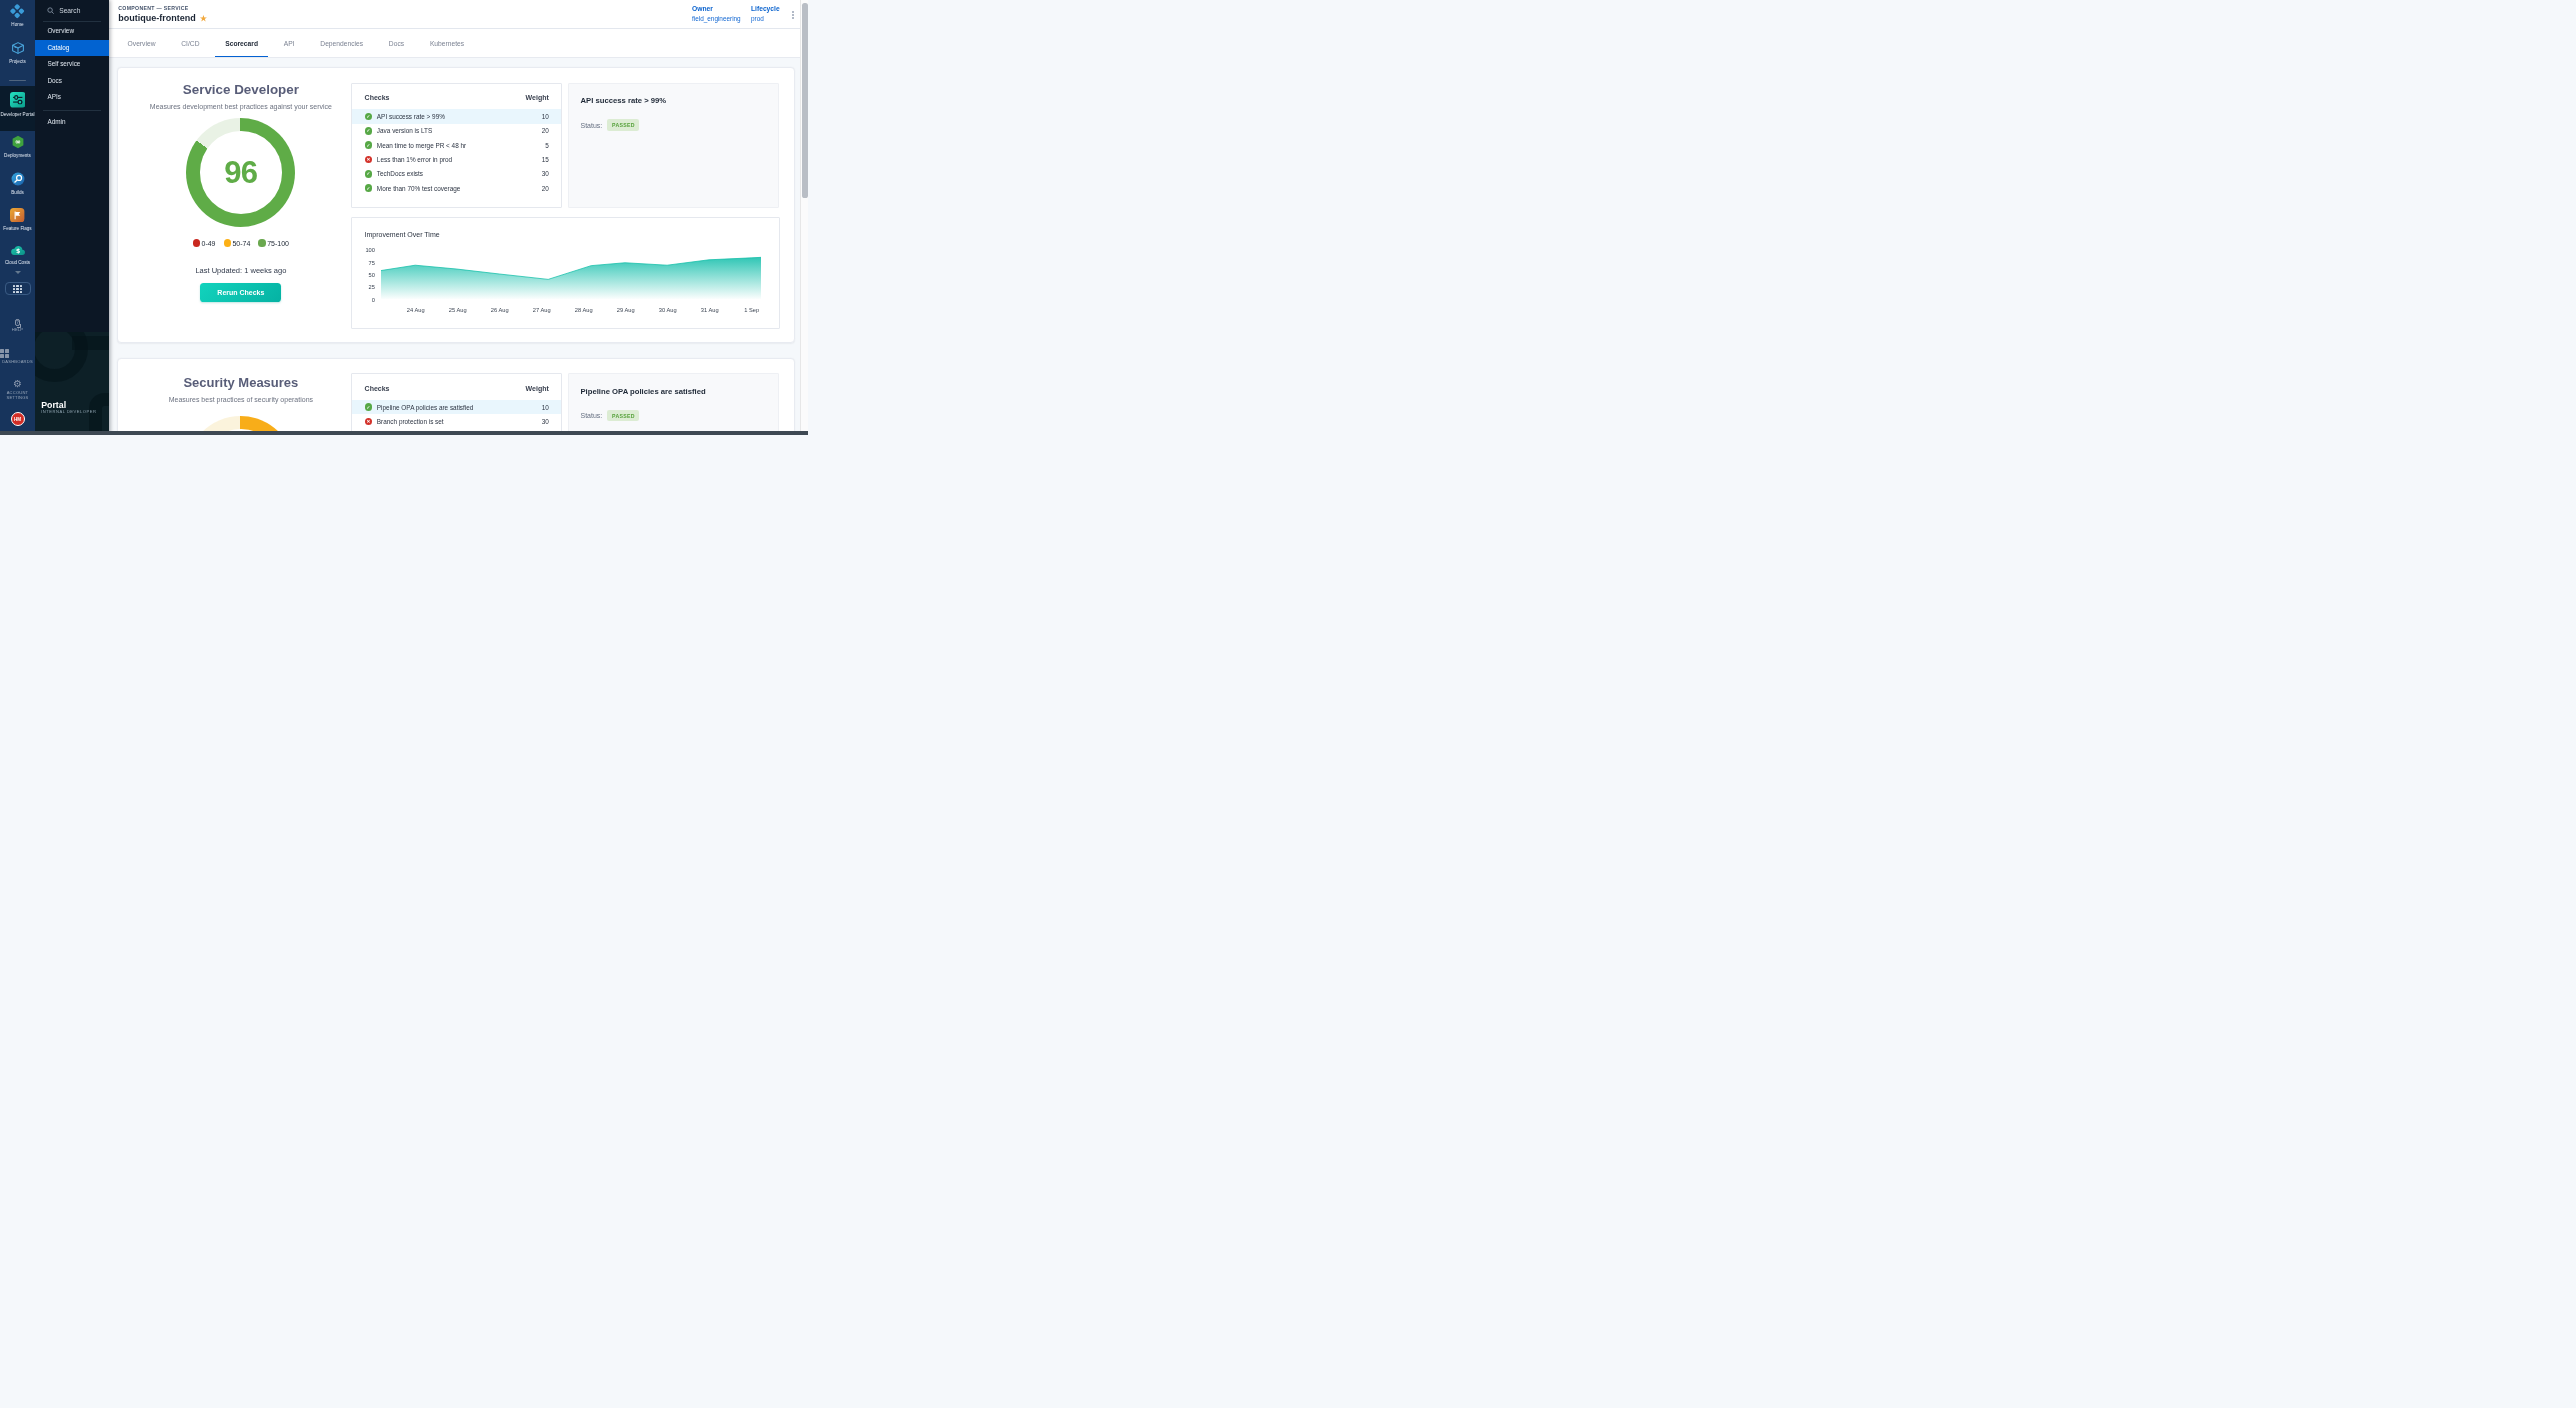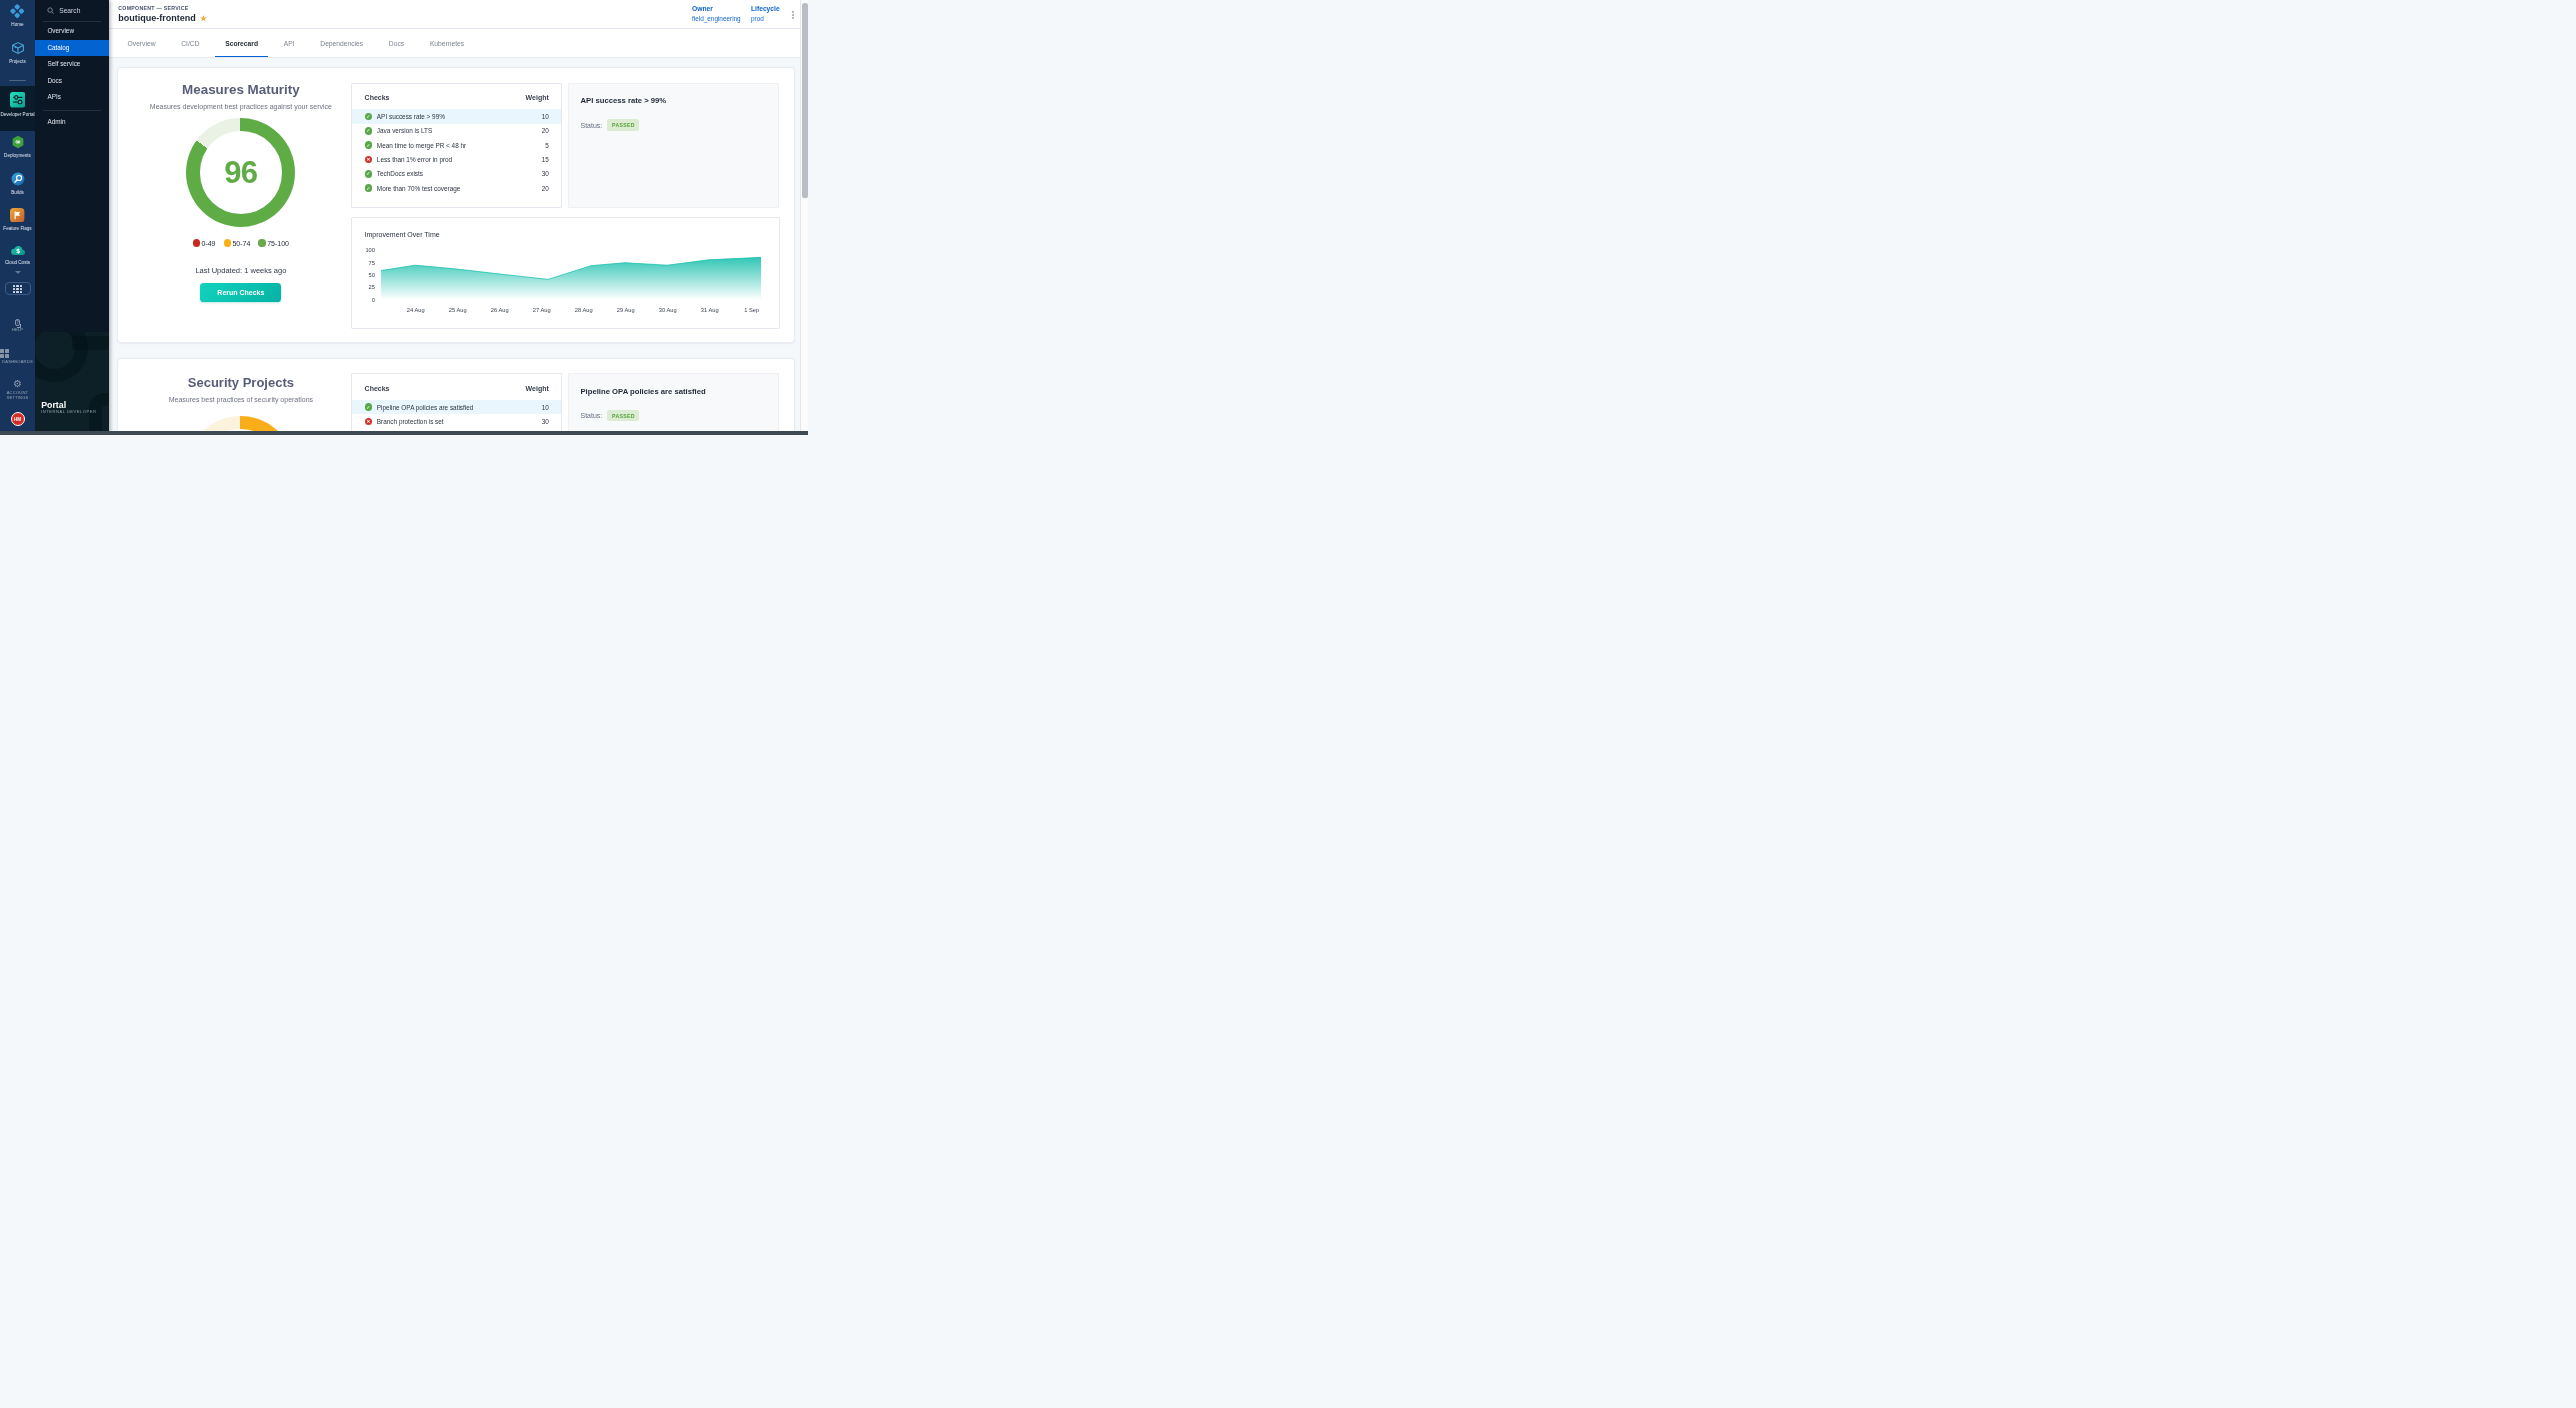--- a/index.html
+++ b/index.html
@@ -313,21 +313,21 @@
         <div class="tab">API</div>
         <div class="tab">Dependencies</div>
         <div class="tab">Docs</div>
         <div class="tab">Kubernetes</div>
       </div>
 
     <div class="content">
 
       <section class="card" id="card-0">
         <div class="leftcol">
-          <div class="sc-title">Measures Maturity</div>
+          <div class="sc-title">Service Developer</div>
           <div class="sc-subtitle">Measures development best practices against your service</div>
           <div class="donut" id="gauge-0" style="background: conic-gradient(rgb(95, 172, 71) 0deg, rgb(95, 172, 71) 306deg, rgb(233, 242, 229) 306deg, rgb(233, 242, 229) 360deg);">
             <div class="score">96</div>
           </div>
           <div class="legend" id="legend-0">
               <span class="chip">
                 <span class="dot" style="background: rgb(201, 40, 31);"></span>
                 <span>0-49</span>
               </span>
               <span class="chip">
@@ -418,21 +418,21 @@
               </linearGradient>
             </defs>
             <path id="area-path" fill="url(#ag)" stroke="none" d="M0.0,40.3 L66.4,29.8 L147.6,37.4 L229.5,47.0 L324.7,57.6 L408.1,30.7 L473.8,25.0 L555.7,29.8 L636.9,19.2 L718.8,15.4 L738.0,14.4 L738,96 L0,96 Z"></path>
             <path id="line-path" fill="none" stroke="#14bfa9" stroke-width="1.5" d="M0.0,40.3 L66.4,29.8 L147.6,37.4 L229.5,47.0 L324.7,57.6 L408.1,30.7 L473.8,25.0 L555.7,29.8 L636.9,19.2 L718.8,15.4 L738.0,14.4"></path>
           </svg>
         </div>
       </section>
 
       <section class="card" id="card-1">
         <div class="leftcol">
-          <div class="sc-title">Security Projects</div>
+          <div class="sc-title">Security Measures</div>
           <div class="sc-subtitle">Measures best practices of security operations</div>
           <div class="donut" id="gauge-1" style="background: conic-gradient(rgb(248, 173, 25) 0deg, rgb(248, 173, 25) 198deg, rgb(251, 243, 220) 198deg, rgb(251, 243, 220) 360deg);"></div>
         </div>
 
         <div class="checksbox">
           <div class="checks-head">
             <span>Checks</span>
             <span>Weight</span>
           </div>
           <div class="rows" id="checks-rows-1">

